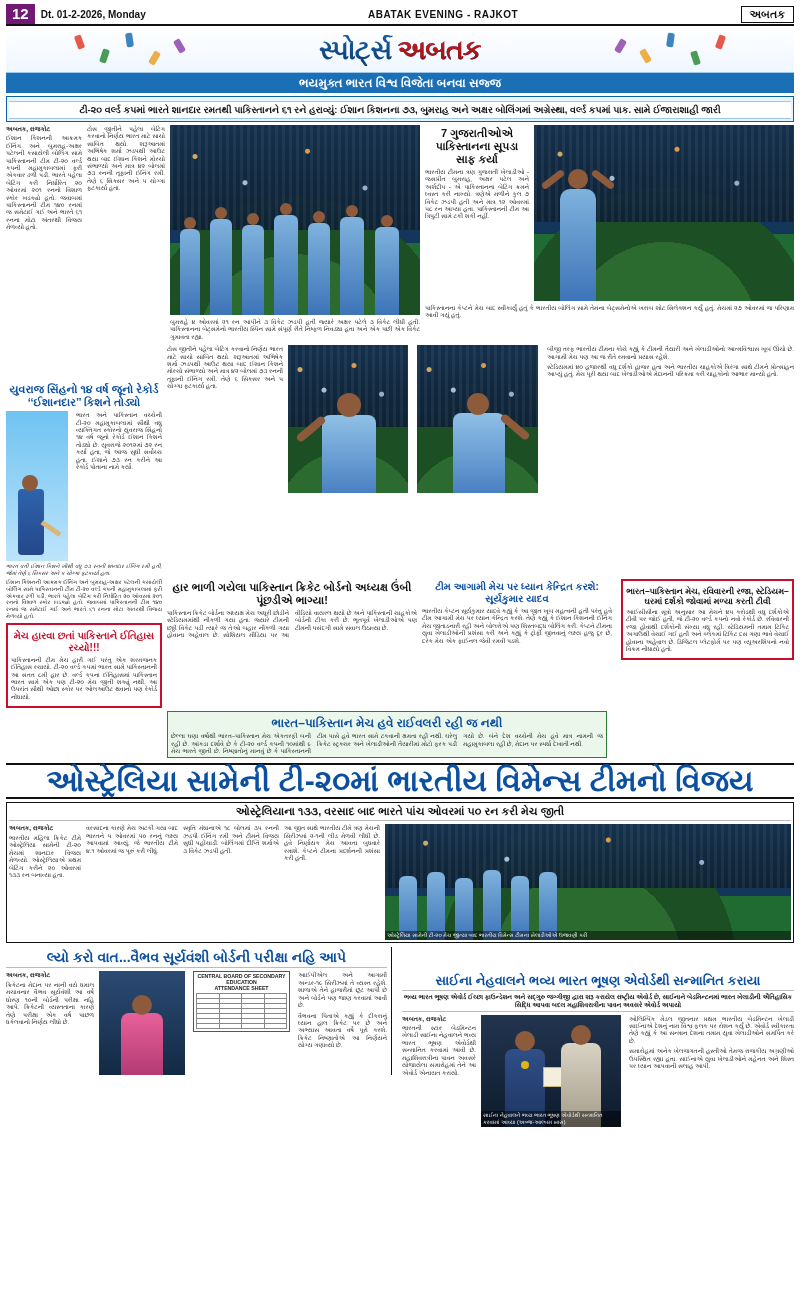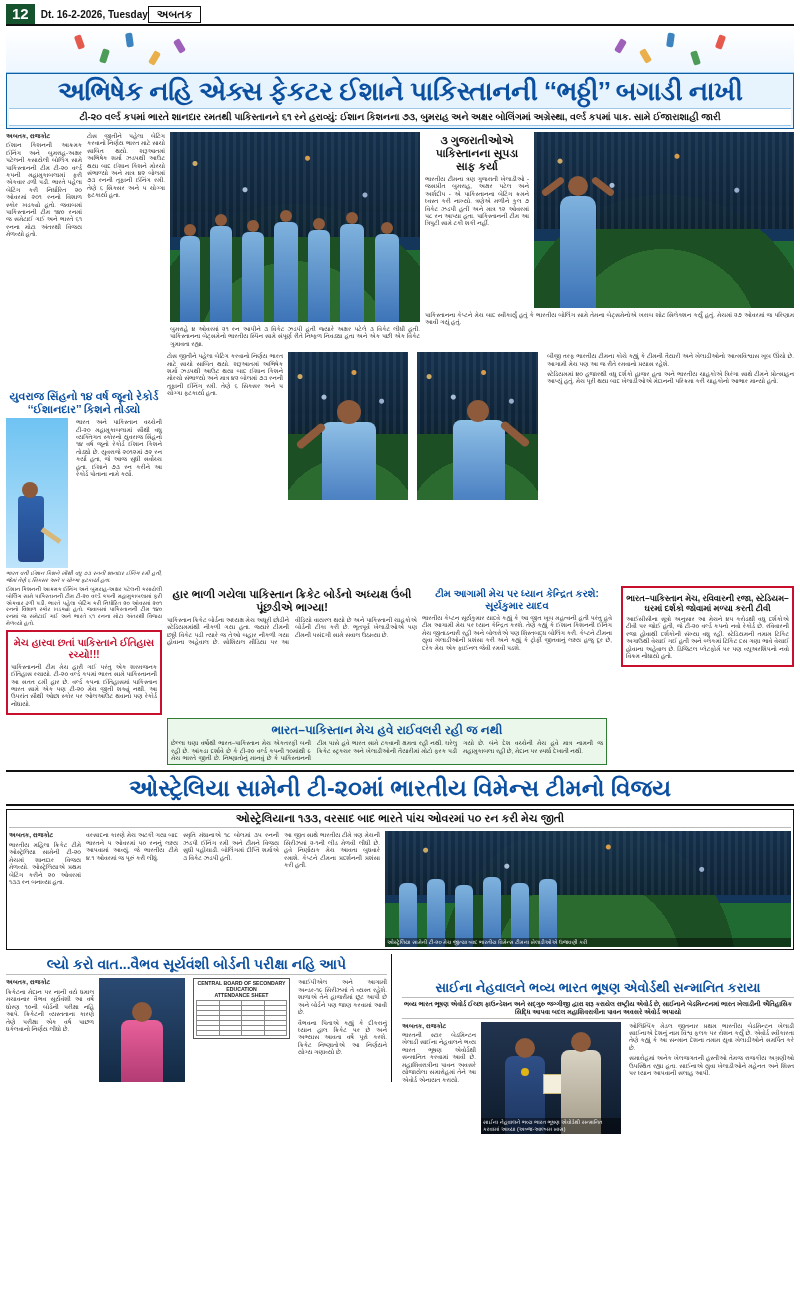--- a/index.html
+++ b/index.html
@@ -9,21 +9,21 @@
     background:#ffffff;
     font-family:"Liberation Sans", sans-serif;
     color:#111;
     overflow:hidden;
   }
   .page { position:relative; width:800px; height:1290px; padding:4px 6px; }
 
   
   .topbar { display:flex; align-items:center; height:22px; border-bottom:2px solid #111; }
   .pageno {
-    background:#14532d; color:#fff; font-weight:bold; font-size:15px;
+    background:#701a75; color:#fff; font-weight:bold; font-size:15px;
     padding:1px 6px; margin-right:6px; line-height:18px;
   }
   .dateline { font-size:10px; font-weight:bold; }
   .topcenter { flex:1; text-align:center; font-size:10px; font-weight:bold; letter-spacing:.5px; }
   .brandbox {
     border:1px solid #111; font-size:11px; font-weight:bold; padding:1px 8px;
     background:#fff;
   }
 
   
@@ -96,61 +96,65 @@
 
   
   .box { border:1px solid #111; padding:3px; }
   .box.red { border:2px solid #c8102e; }
   .box.green { background:#eaf7ea; border:1px solid #2f7d32; }
 
   .banner {
     border-top:2px solid #111; border-bottom:2px solid #111; margin:5px 0 3px;
     text-align:center; padding:3px 0;
   }
-  .banner .t { font-size:23px; font-weight:bold; color:#0b4fa0; line-height:26px; }
+  .banner .t { font-size:30px; font-weight:bold; color:#0b4fa0; line-height:26px; }
 
   .flexrow { display:flex; gap:5px; }
 
   .cert {
     background:#fff; border:1px solid #555; font-size:4.6px; color:#222; padding:2px;
     line-height:5.6px;
   }
   .cert .ch { text-align:center; font-weight:bold; font-size:5.2px; }
   .cert table { width:100%; border-collapse:collapse; margin-top:2px; }
   .cert td { border:1px solid #888; height:5px; }
 
   .medal { position:absolute; width:8px; height:8px; border-radius:50%; background:#e0b416; }
 </style>
 </head>
 <body>
 
 <div class="page">
 
   <div class="topbar">
     <div class="pageno">12</div>
-    <div class="dateline">Dt. 16-2-2026, Tuesday</div>
+    <div class="dateline">Dt. 01-2-2026, Monday</div>
+    <div class="topcenter">ABATAK  EVENING - RAJKOT</div>
     <div class="brandbox">અબતક</div>
   </div>
 
   <div class="logoband">
     <div class="confetti" style="left:70px; top:6px; background:#e23c2e; transform:rotate(-20deg);"></div>
     <div class="confetti" style="left:95px; top:20px; background:#2e8b3a; transform:rotate(18deg);"></div>
     <div class="confetti" style="left:120px; top:4px; background:#1b6fb5; transform:rotate(-8deg);"></div>
     <div class="confetti" style="left:145px; top:22px; background:#e8a22a; transform:rotate(30deg);"></div>
     <div class="confetti" style="left:170px; top:10px; background:#8e44ad; transform:rotate(-30deg);"></div>
+    <div class="title">
+      <span>સ્પોર્ટ્સ </span><span class="red">અબતક</span>
+    </div>
     <div class="confetti" style="right:70px; top:6px; background:#e23c2e; transform:rotate(20deg);"></div>
     <div class="confetti" style="right:95px; top:22px; background:#2e8b3a; transform:rotate(-18deg);"></div>
     <div class="confetti" style="right:120px; top:4px; background:#1b6fb5; transform:rotate(8deg);"></div>
     <div class="confetti" style="right:145px; top:20px; background:#e8a22a; transform:rotate(-30deg);"></div>
     <div class="confetti" style="right:170px; top:10px; background:#8e44ad; transform:rotate(30deg);"></div>
   </div>
 
+  <div class="subband">ભયમુક્ત ભારત વિશ્વ વિજેતા બનવા સજ્જ</div>
 
   <div class="headline-wrap">
-    <div class="headline">અભિષેક નહિ એક્સ ફેકટર ઈશાને પાકિસ્તાનની ‘‘ભઠ્ઠી’’ બગાડી નાખી</div>
     <div class="subhead">ટી-૨૦ વર્લ્ડ કપમાં ભારતે શાનદાર રમતથી પાકિસ્તાનને ૬૧ રને હરાવ્યું: ઈશાન કિશનના ૭૩, બુમરાહ અને અક્ષર બોલિંગમાં અગ્રેસ્થા, વર્લ્ડ કપમાં પાક. સામે ઈજારાશાહી જારી</div>
   </div>
 
   <div class="flexrow" style="margin-top:3px;">
 
     <div style="width:76px;">
       <div class="col">
         <div class="byline">અબતક, રાજકોટ</div>
         <p>ઈશાન કિશનની આક્રમક ઈનિંગ અને બુમરાહ-અક્ષર પટેલની કસાયેલી બોલિંગ સામે પાકિસ્તાનની ટીમ ટી-૨૦ વર્લ્ડ કપની મહામુકાબલામાં ફરી એકવાર ઢળી પડી. ભારતે પહેલા બેટિંગ કરી નિર્ધારિત ૨૦ ઓવરમાં ૨૦૧ રનનો વિશાળ સ્કોર ખડક્યો હતો. જવાબમાં પાકિસ્તાનની ટીમ ૧૪૦ રનમાં જ સમેટાઈ ગઈ અને ભારતે ૬૧ રનના મોટા અંતરથી વિજય મેળવ્યો હતો.</p>
       </div>
@@ -181,21 +185,21 @@
         <div class="skin" style="position:absolute; left:211px; bottom:88px; width:12px; height:12px;"></div>
       </div>
       <div class="col" style="margin-top:3px;">
         <p>બુમરાહે ૪ ઓવરમાં ૨૧ રન આપીને ૩ વિકેટ ઝડપી હતી જ્યારે અક્ષર પટેલે ૩ વિકેટ લીધી હતી. પાકિસ્તાનના બેટ્સમેનો ભારતીય સ્પિન સામે સંપૂર્ણ રીતે નિષ્ફળ નિવડ્યા હતા અને એક પછી એક વિકેટ ગુમાવતા રહ્યા.</p>
       </div>
     </div>
 
     <div style="flex:1;">
       <div class="flexrow">
         <div style="width:104px;">
-          <div class="mini-head black">૩ ગુજરાતીઓએ પાકિસ્તાનના સૂપડા સાફ કર્યા</div>
+          <div class="mini-head black">7 ગુજરાતીઓએ પાકિસ્તાનના સૂપડા સાફ કર્યા</div>
           <div class="col">
               <p>ભારતીય ટીમના ત્રણ ગુજરાતી ખેલાડીઓ - જસપ્રીત બુમરાહ, અક્ષર પટેલ અને અર્શદીપ - એ પાકિસ્તાનના બેટિંગ ક્રમને ધ્વસ્ત કરી નાખ્યો. ત્રણેએ મળીને કુલ ૭ વિકેટ ઝડપી હતી અને માત્ર ૧૨ ઓવરમાં ૫૮ રન આપ્યા હતા. પાકિસ્તાનની ટીમ આ ત્રિપુટી સામે ટકી શકી નહીં.</p>
             </div>
         </div>
         <div style="flex:1;">
           <div class="photo stadium" style="height:176px;">
             <div class="crowd"></div>
             <div class="player jersey" style="left:26px; width:36px; height:112px; border-radius:10px 10px 0 0;"></div>
             <div class="skin" style="position:absolute; left:34px; bottom:112px; width:20px; height:20px;"></div>
             <div style="position:absolute; left:6px; bottom:118px; width:26px; height:7px; background:#8d5a3b; transform:rotate(-38deg); border-radius:4px;"></div>

